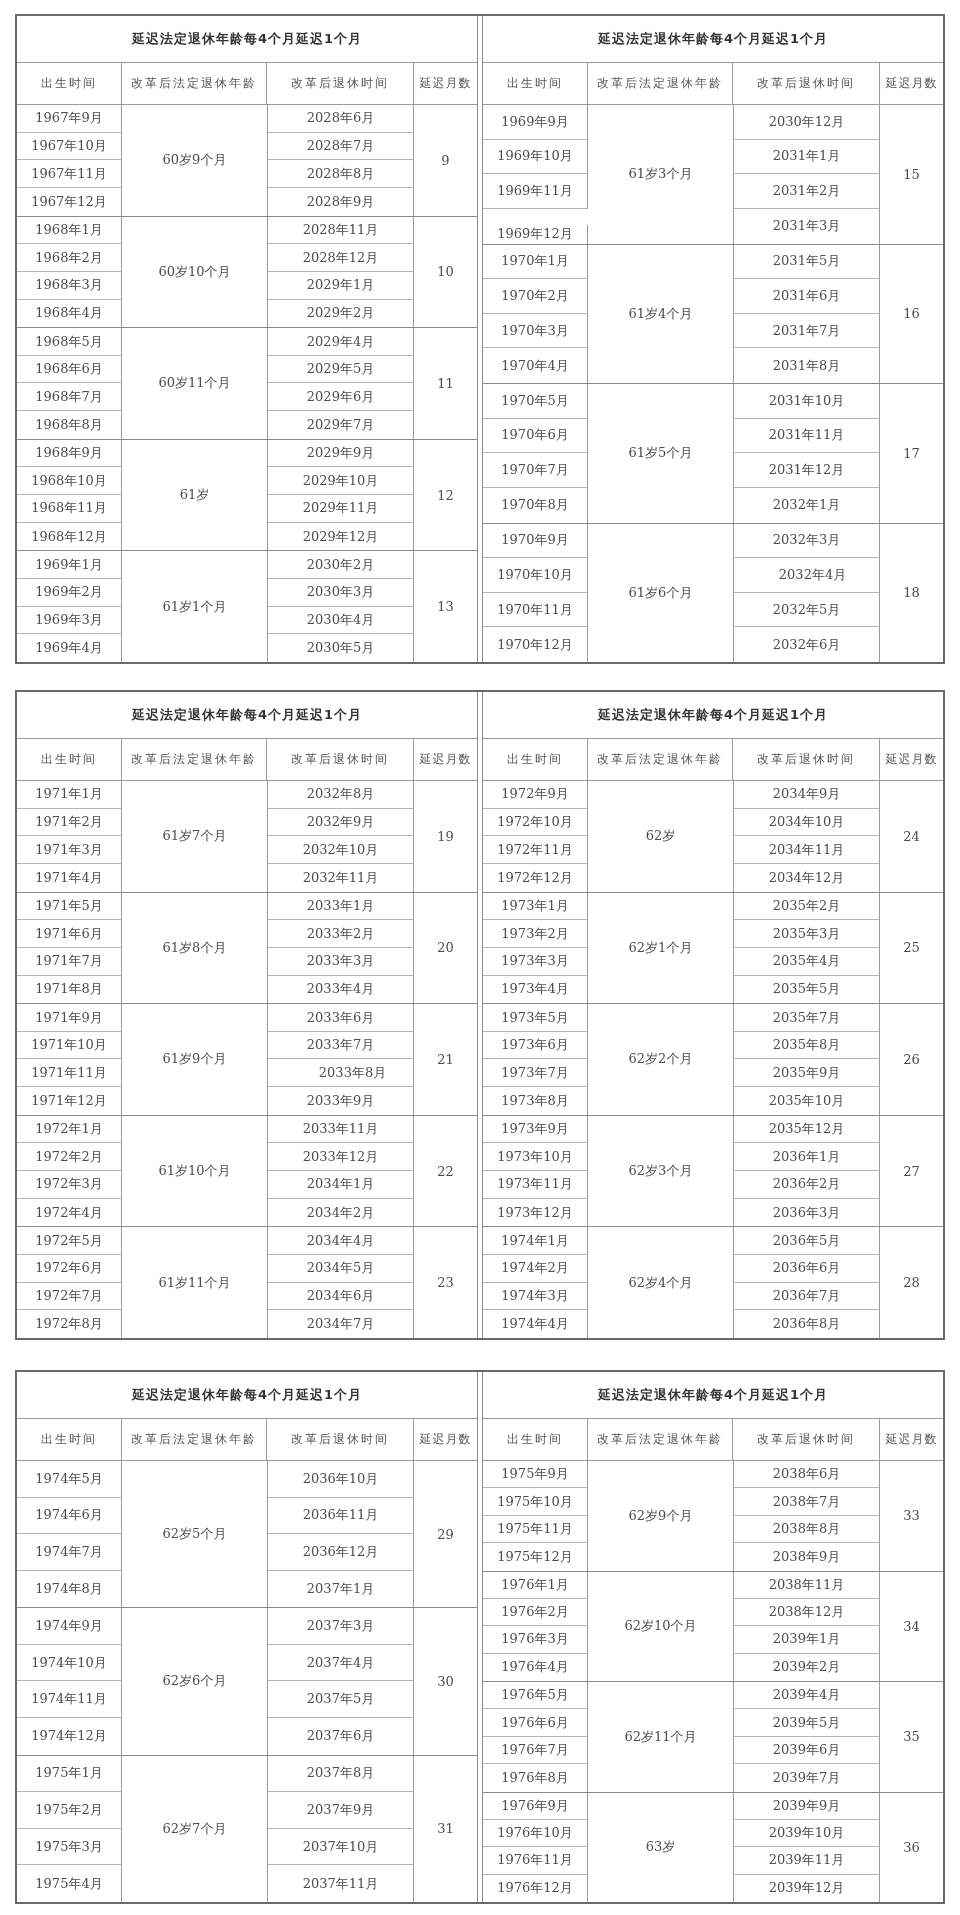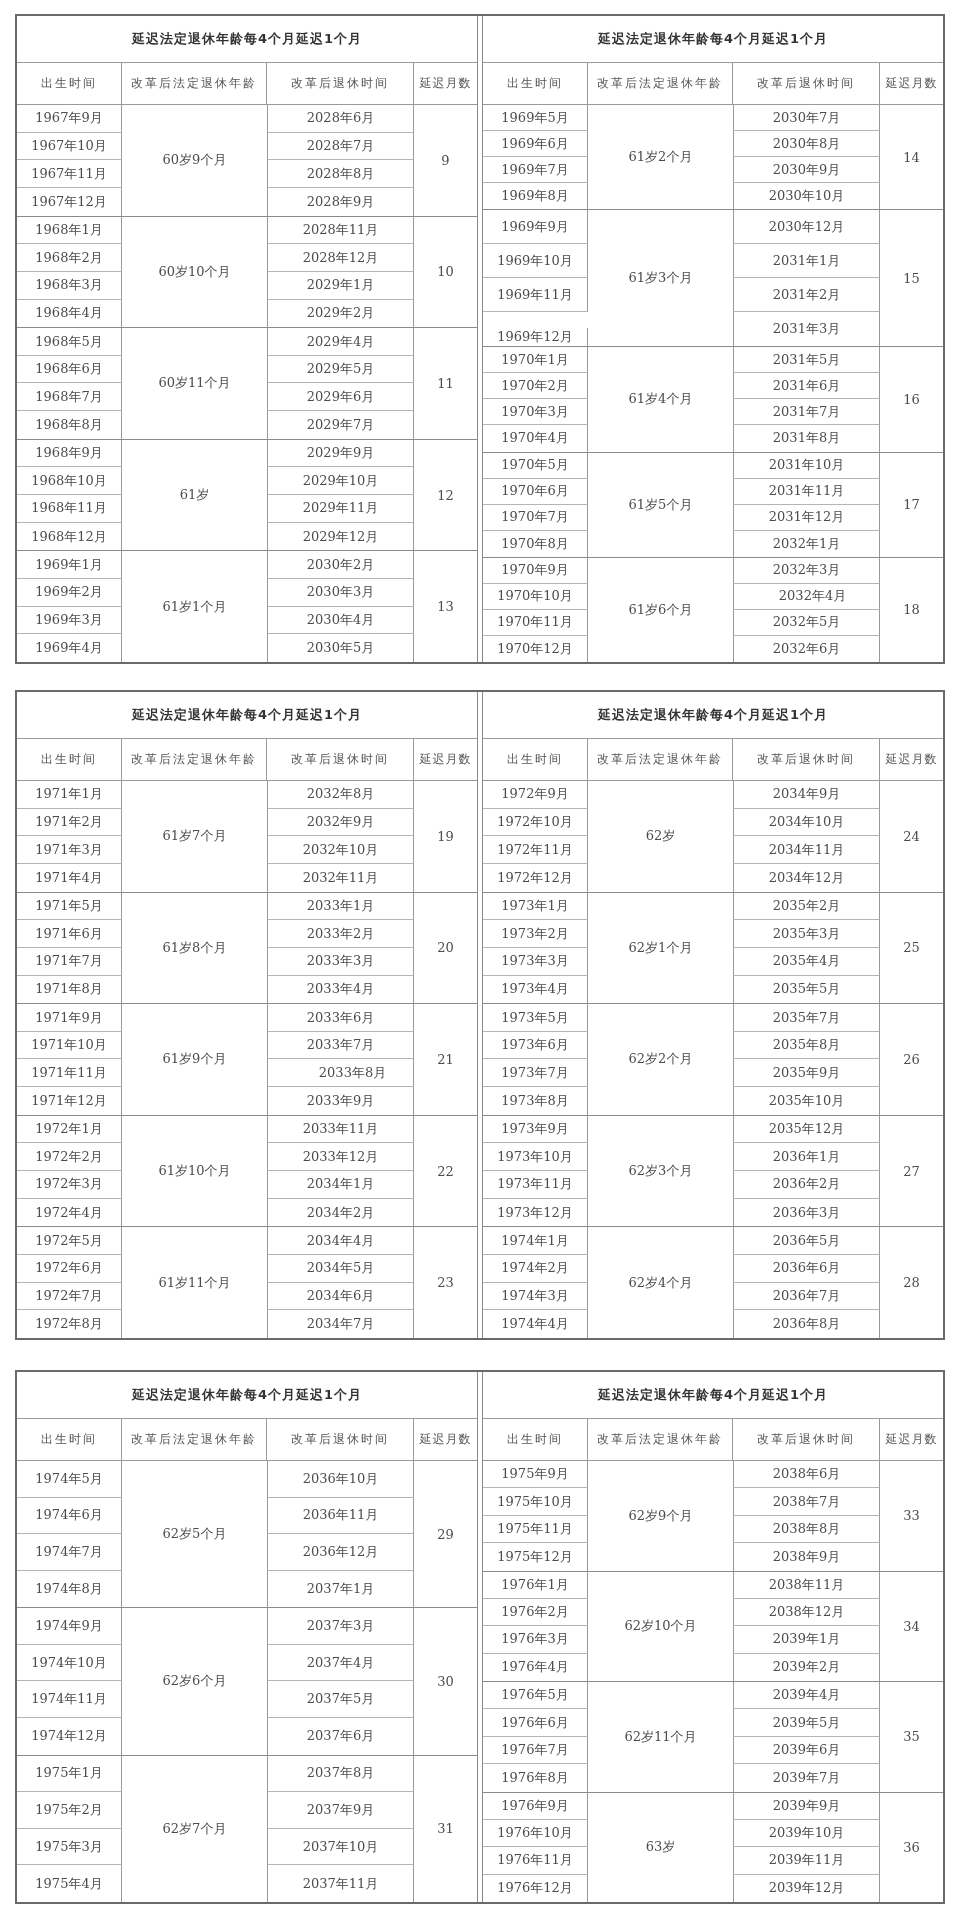--- a/index.html
+++ b/index.html
@@ -110,32 +110,20 @@
       <div class="half right">
         <div class="title">延迟法定退休年龄每4个月延迟1个月</div>
         <div class="thead">
           <div>出生时间</div>
           <div>改革后法定退休年龄</div>
           <div>改革后退休时间</div>
           <div>延迟月数</div>
         </div>
         <div class="tbody">
           <div class="group">
-            <div class="cell birth" style="grid-row: 1;">1969年5月</div>
-            <div class="cell retire" style="grid-row: 1;">2030年7月</div>
-            <div class="cell birth" style="grid-row: 2;">1969年6月</div>
-            <div class="cell retire" style="grid-row: 2;">2030年8月</div>
-            <div class="cell birth" style="grid-row: 3;">1969年7月</div>
-            <div class="cell retire" style="grid-row: 3;">2030年9月</div>
-            <div class="cell birth last" style="grid-row: 4;">1969年8月</div>
-            <div class="cell retire last" style="grid-row: 4;">2030年10月</div>
-            <div class="cell age">61岁2个月</div>
-            <div class="cell months">14</div>
-          </div>
-          <div class="group">
             <div class="cell birth" style="grid-row: 1;">1969年9月</div>
             <div class="cell retire" style="grid-row: 1;">2030年12月</div>
             <div class="cell birth" style="grid-row: 2;">1969年10月</div>
             <div class="cell retire" style="grid-row: 2;">2031年1月</div>
             <div class="cell birth" style="grid-row: 3;">1969年11月</div>
             <div class="cell retire" style="grid-row: 3;">2031年2月</div>
             <div class="cell birth last" style="grid-row: 4; margin-top: 16px;">1969年12月</div>
             <div class="cell retire last" style="grid-row: 4;">2031年3月</div>
             <div class="cell age">61岁3个月</div>
             <div class="cell months">15</div>

